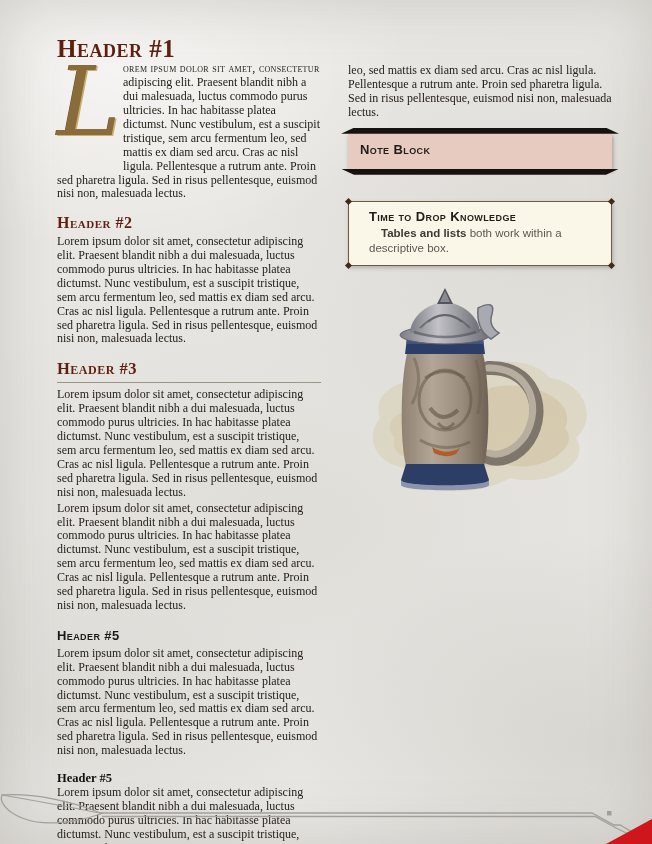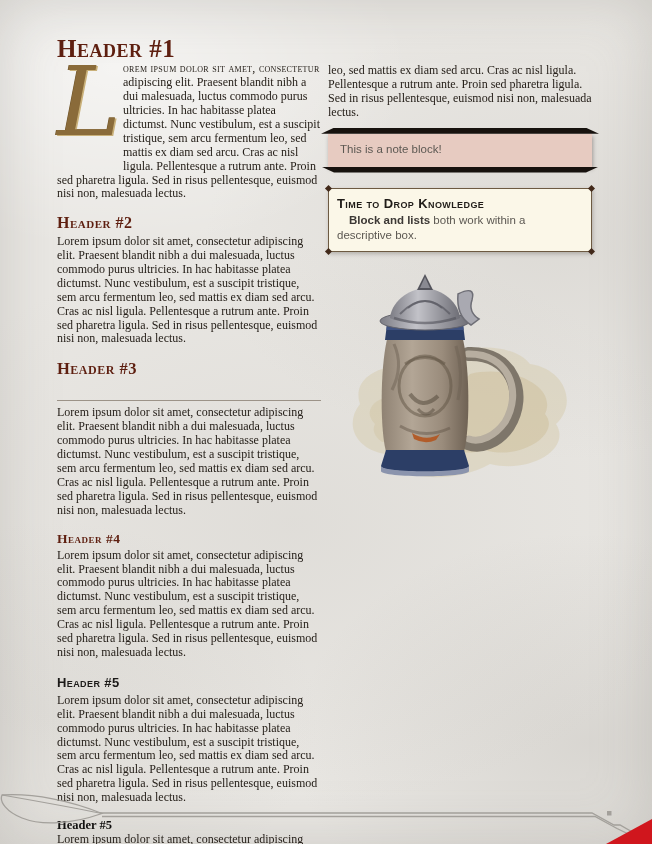--- a/index.html
+++ b/index.html
@@ -15,33 +15,33 @@
       radial-gradient(ellipse 420px 260px at 18% 8%, rgba(255,255,255,.55), rgba(255,255,255,0) 70%),
       radial-gradient(ellipse 500px 320px at 85% 28%, rgba(177,173,166,.22), rgba(177,173,166,0) 70%),
       radial-gradient(ellipse 560px 380px at 45% 62%, rgba(186,182,175,.20), rgba(186,182,175,0) 75%),
       radial-gradient(ellipse 420px 300px at 90% 88%, rgba(168,164,157,.25), rgba(168,164,157,0) 70%),
       radial-gradient(ellipse 380px 280px at 8% 85%, rgba(200,197,191,.30), rgba(200,197,191,0) 70%),
       #e9e7e3;
     box-shadow:inset 0 0 60px rgba(120,115,108,.25);
   }
   .col{position:absolute;width:264px;}
   .col-left{left:57px;top:36px;}
-  .col-right{left:328px;top:64px;}
+  .col-right{left:348px;top:64px;}
 
   h1,h2,h3,h4{
     font-family:"Liberation Serif",serif;
     font-variant:small-caps;
     color:#5e1f10;
     margin:0;
     font-weight:600;
     letter-spacing:.5px;
   }
   h1{font-size:25px;line-height:1.05;}
   h2{font-size:16px;line-height:1.05;margin:12px 0 3px;}
-  h3{font-size:16.5px;margin:13px 0 5px;padding-bottom:21px;border-bottom:1px solid #9c9388;}
+  h3{font-size:16.5px;margin:13px 0 5px;padding-bottom:3px;border-bottom:1px solid #9c9388;}
   h4{font-size:13.5px;margin:13px 0 2px;font-weight:700;}
   h5{
     font-family:"Liberation Sans",sans-serif;
     font-variant:small-caps;
     color:#1c1a18;font-size:13px;font-weight:700;
     margin:15px 0 4px;letter-spacing:.4px;
   }
   h6{
     font-family:"Liberation Serif",serif;
     color:#121110;font-size:12.5px;font-weight:700;
@@ -89,24 +89,24 @@
   }
   .note-body,.desc-body{
     font-family:"Liberation Sans",sans-serif;
     font-size:11.5px;line-height:1.3;color:#5c5852;
     margin:0;
   }
 
   
   .desc-box{
     position:relative;
-    margin-top:21px;
+    margin-top:32px;
     background:#fbf7e8;
     border:1px solid #6d5a42;
-    padding:7px 8px 9px;
+    padding:7px 20px 9px;
     box-shadow:1px 2px 4px rgba(40,30,25,.25);
   }
   .corner-dot{
     position:absolute;width:5px;height:5px;background:#42291a;
     transform:rotate(45deg);
   }
   .corner-dot.tl{top:-3px;left:-3px;}
   .corner-dot.tr{top:-3px;right:-3px;}
   .corner-dot.bl{bottom:-3px;left:-3px;}
   .corner-dot.br{bottom:-3px;right:-3px;}
@@ -125,44 +125,43 @@
   <div class="col col-left">
     <h1>Header #1</h1>
     <p class="body-text">
       <span class="dropcap">L</span><span class="lead-caps">orem ipsum dolor sit amet, consectetur</span><span> adipiscing elit. Praesent blandit nibh a dui malesuada, luctus commodo purus ultricies. In hac habitasse platea dictumst. Nunc vestibulum, est a suscipit tristique, sem arcu fermentum leo, sed mattis ex diam sed arcu. Cras ac nisl ligula. Pellentesque a rutrum ante. Proin sed pharetra ligula. Sed in risus pellentesque, euismod nisi non, malesuada lectus.</span>
     </p>
     <div style="clear:both"></div>
     <h2>Header #2</h2>
     <p class="body-text">Lorem ipsum dolor sit amet, consectetur adipiscing elit. Praesent blandit nibh a dui malesuada, luctus commodo purus ultricies. In hac habitasse platea dictumst. Nunc vestibulum, est a suscipit tristique, sem arcu fermentum leo, sed mattis ex diam sed arcu. Cras ac nisl ligula. Pellentesque a rutrum ante. Proin sed pharetra ligula. Sed in risus pellentesque, euismod nisi non, malesuada lectus.</p>
     <h3>Header #3</h3>
     <p class="body-text">Lorem ipsum dolor sit amet, consectetur adipiscing elit. Praesent blandit nibh a dui malesuada, luctus commodo purus ultricies. In hac habitasse platea dictumst. Nunc vestibulum, est a suscipit tristique, sem arcu fermentum leo, sed mattis ex diam sed arcu. Cras ac nisl ligula. Pellentesque a rutrum ante. Proin sed pharetra ligula. Sed in risus pellentesque, euismod nisi non, malesuada lectus.</p>
-    <h4>Header #4</h4>
     <p class="body-text">Lorem ipsum dolor sit amet, consectetur adipiscing elit. Praesent blandit nibh a dui malesuada, luctus commodo purus ultricies. In hac habitasse platea dictumst. Nunc vestibulum, est a suscipit tristique, sem arcu fermentum leo, sed mattis ex diam sed arcu. Cras ac nisl ligula. Pellentesque a rutrum ante. Proin sed pharetra ligula. Sed in risus pellentesque, euismod nisi non, malesuada lectus.</p>
     <h5>Header #5</h5>
     <p class="body-text">Lorem ipsum dolor sit amet, consectetur adipiscing elit. Praesent blandit nibh a dui malesuada, luctus commodo purus ultricies. In hac habitasse platea dictumst. Nunc vestibulum, est a suscipit tristique, sem arcu fermentum leo, sed mattis ex diam sed arcu. Cras ac nisl ligula. Pellentesque a rutrum ante. Proin sed pharetra ligula. Sed in risus pellentesque, euismod nisi non, malesuada lectus.</p>
     <h6>Header #5</h6>
     <p class="body-text">Lorem ipsum dolor sit amet, consectetur adipiscing elit. Praesent blandit nibh a dui malesuada, luctus commodo purus ultricies. In hac habitasse platea dictumst. Nunc vestibulum, est a suscipit tristique, sem arcu fermentum</p>
   </div>
 
   <div class="col col-right">
     <p class="body-text">leo, sed mattis ex diam sed arcu. Cras ac nisl ligula. Pellentesque a rutrum ante. Proin sed pharetra ligula. Sed in risus pellentesque, euismod nisi non, malesuada lectus.</p>
 
     <div class="note-block">
       <div class="note-bar top"></div>
       <div class="note-bar bottom"></div>
-      <p class="note-body">This is a note block!</p>
+      <p class="note-title">Note Block</p>
     </div>
 
     <div class="desc-box">
       <div class="corner-dot tl"></div>
       <div class="corner-dot tr"></div>
       <div class="corner-dot bl"></div>
       <div class="corner-dot br"></div>
       <p class="desc-title">Time to Drop Knowledge</p>
-      <p class="desc-body desc-indent"><span class="desc-bold">Block and lists</span><span> both work within a descriptive box.</span></p>
+      <p class="desc-body desc-indent"><span class="desc-bold">Tables and lists</span><span> both work within a descriptive box.</span></p>
     </div>
 
     <div class="illustration">
       <svg width="250" height="215" viewBox="0 0 250 215" xmlns="http://www.w3.org/2000/svg">
         <defs>
           <linearGradient id="gBody" x1="0" y1="0" x2="1" y2="0">
             <stop offset="0" stop-color="#8f8273"></stop>
             <stop offset=".35" stop-color="#b3a696"></stop>
             <stop offset=".7" stop-color="#9a8c7c"></stop>
             <stop offset="1" stop-color="#6f6254"></stop>

